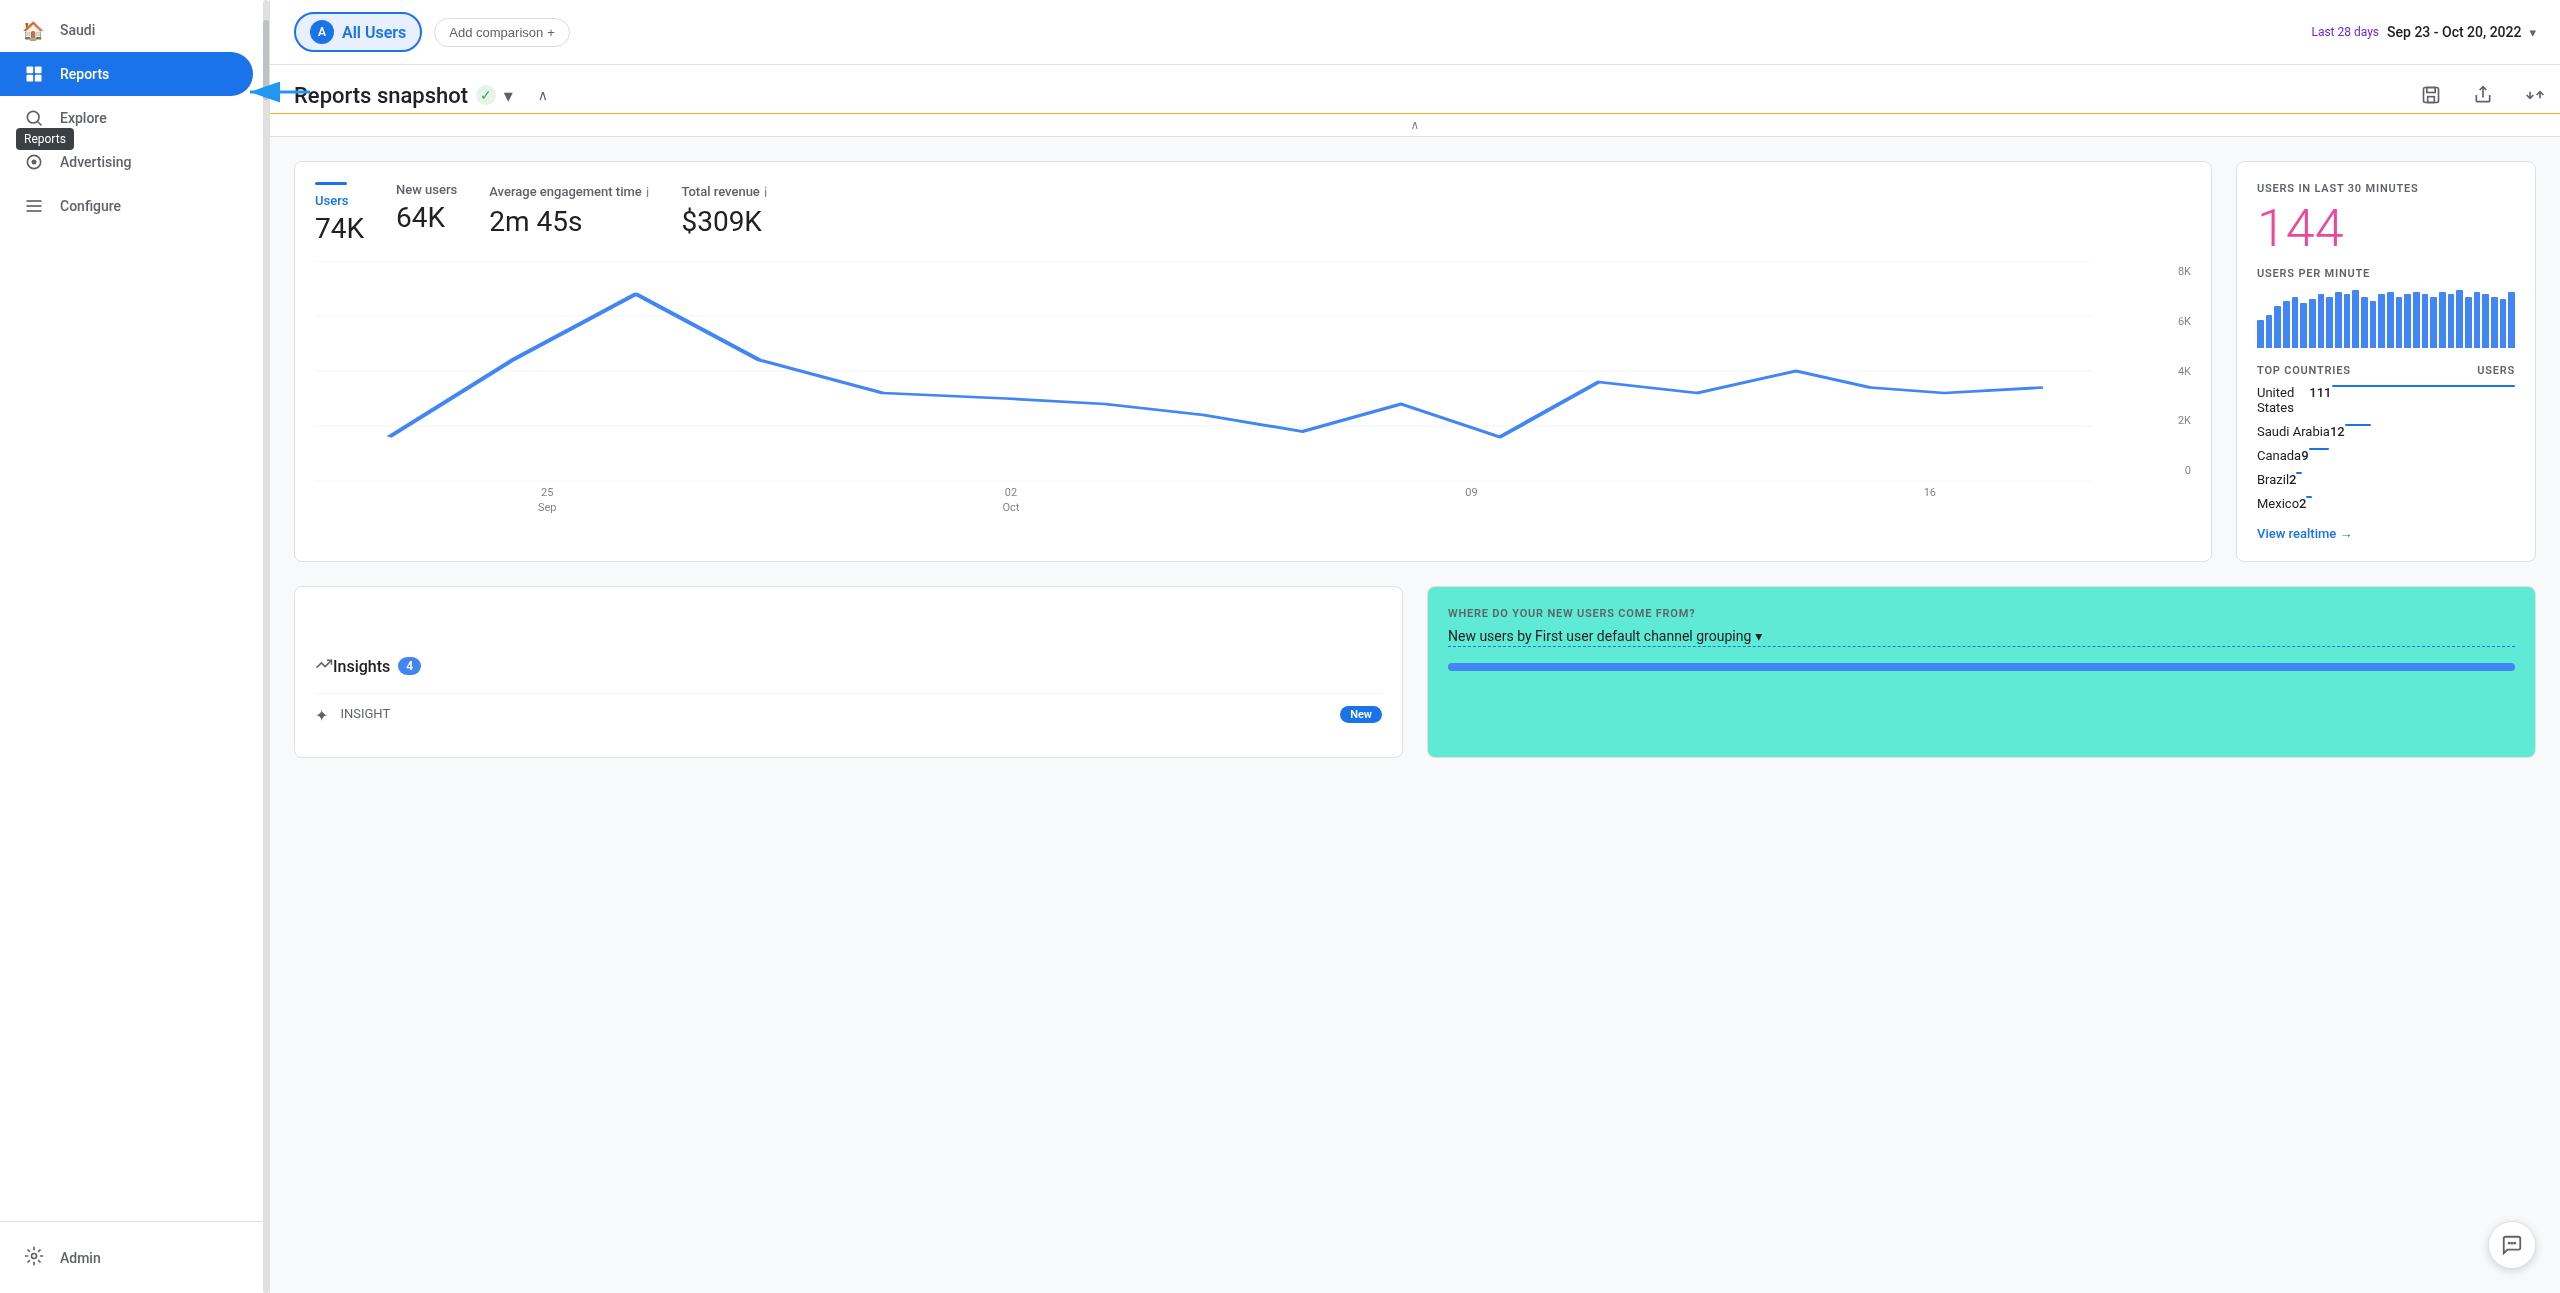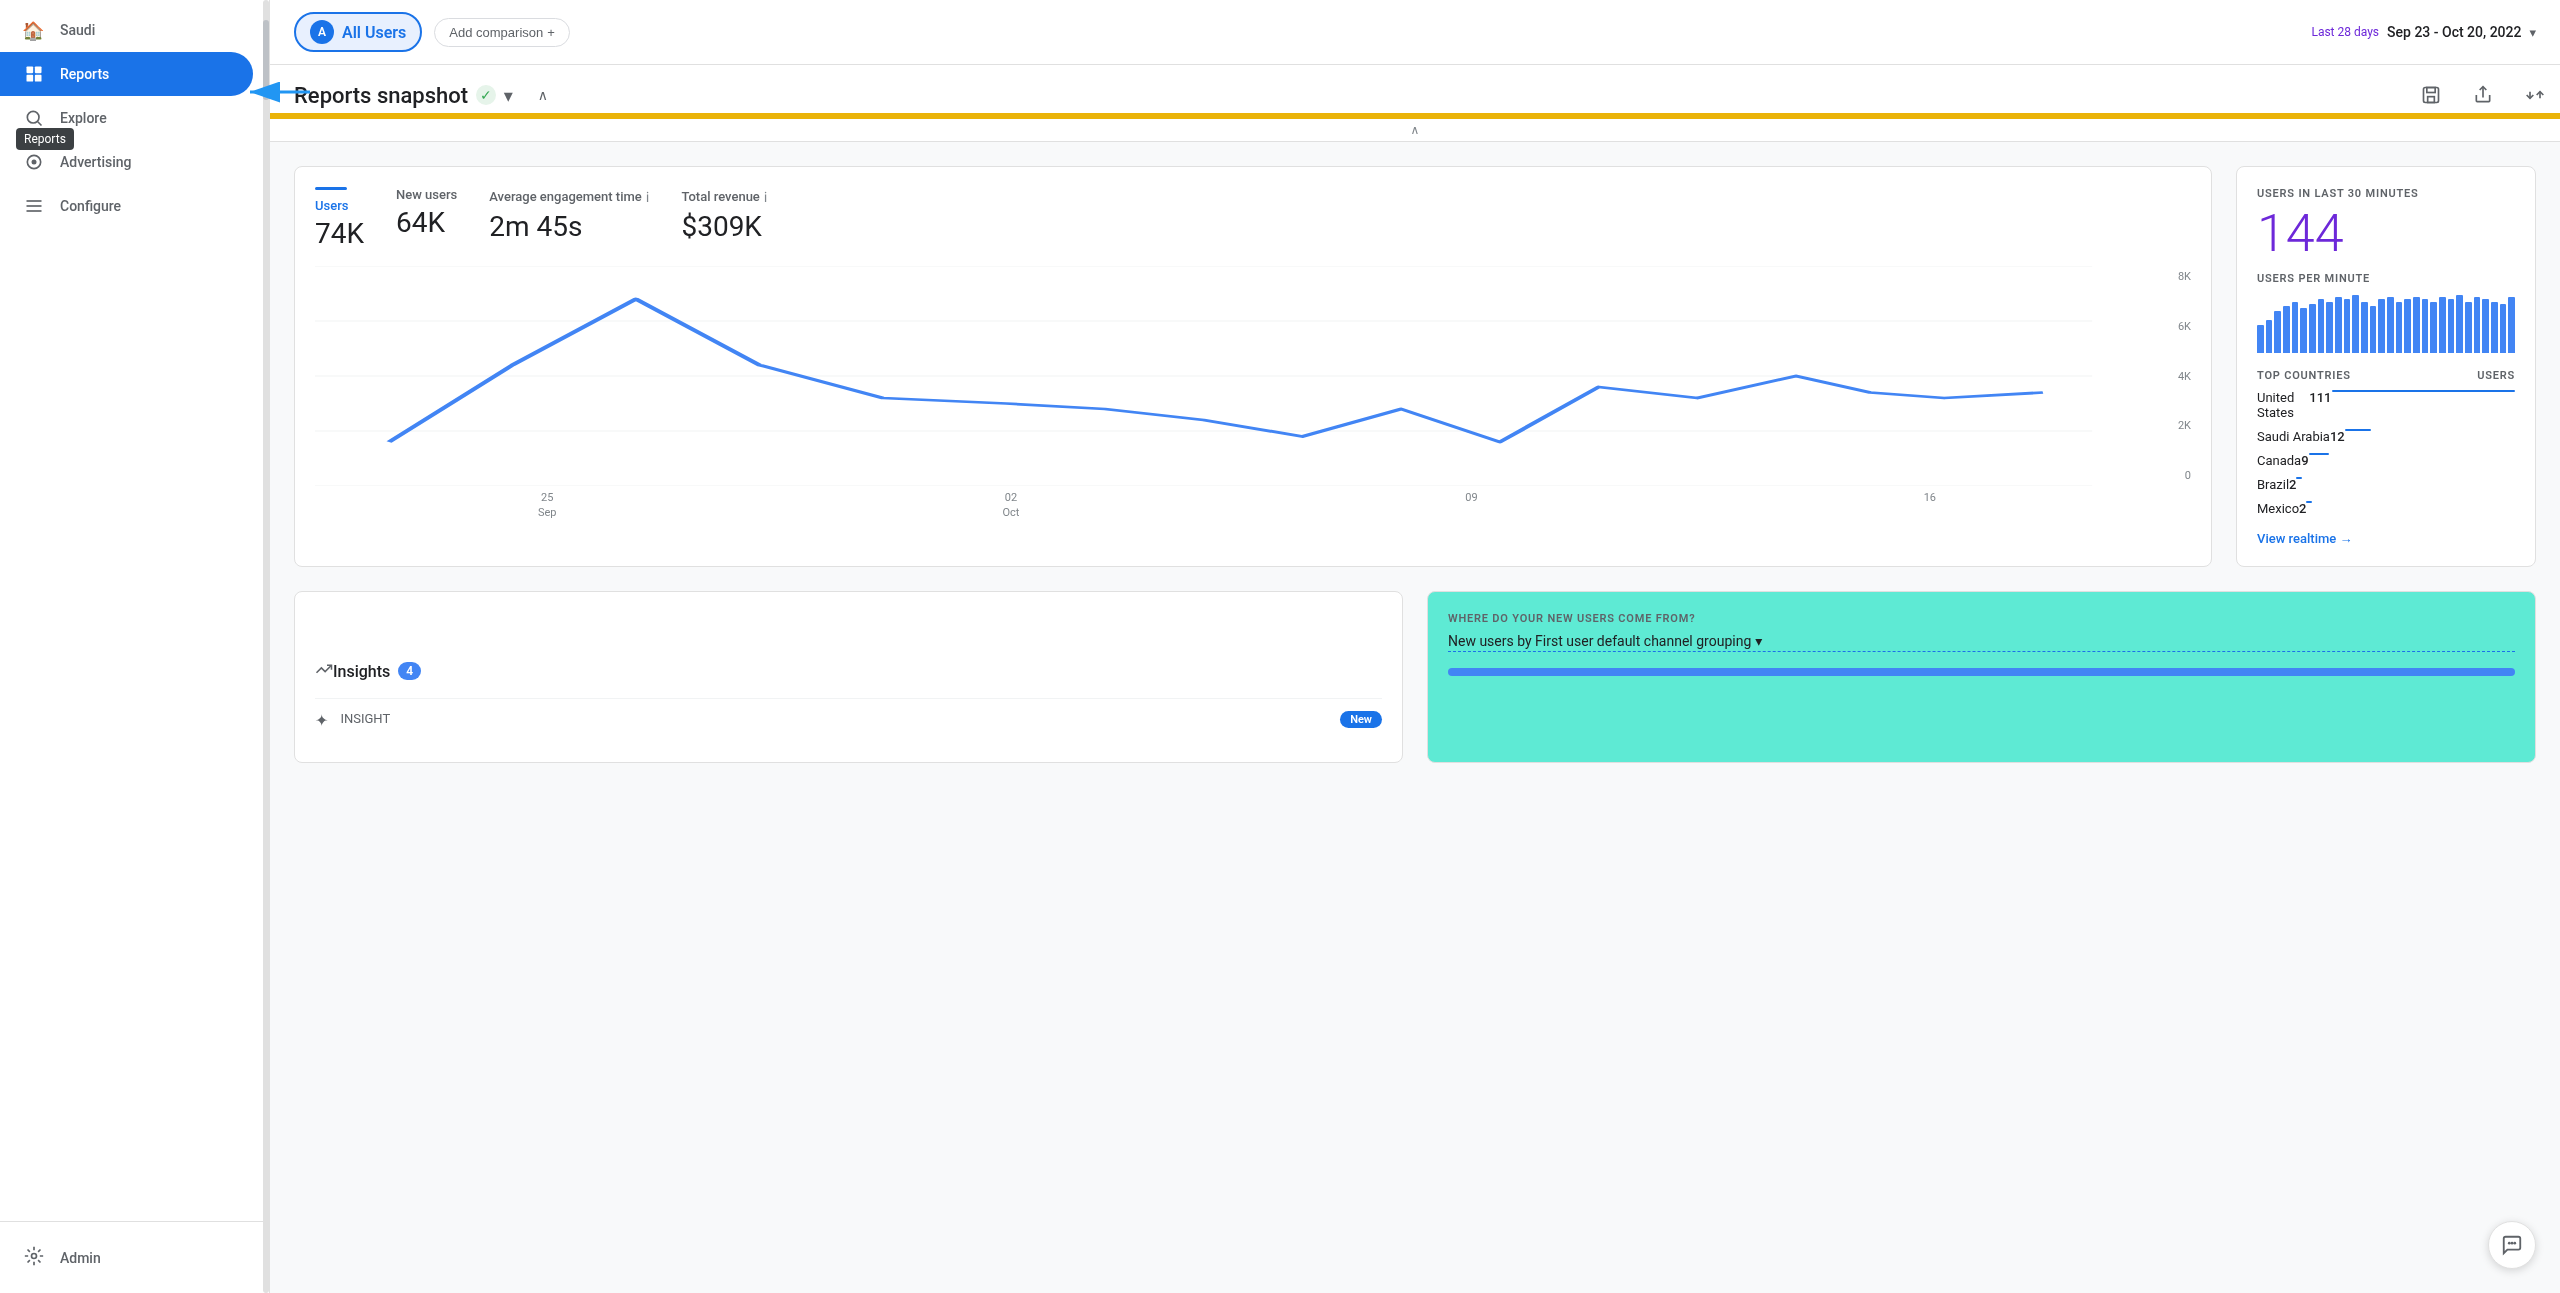--- a/index.html
+++ b/index.html
@@ -31,21 +31,21 @@
     .segment-pill { display: flex; align-items: center; gap: 8px; background: #e8f0fe; border: 2px solid #1a73e8; border-radius: 20px; padding: 6px 14px; cursor: pointer; }
     .segment-avatar { width: 24px; height: 24px; background: #1a73e8; border-radius: 50%; display: flex; align-items: center; justify-content: center; color: #fff; font-size: 12px; font-weight: 600; }
     .segment-label { color: #1a73e8; font-weight: 600; font-size: 16px; }
     .add-comparison-btn { border: 1px solid #dadce0; border-radius: 20px; padding: 6px 14px; cursor: pointer; background: #fff; color: #5f6368; font-size: 13px; display: flex; align-items: center; gap: 4px; }
     .top-bar-right { display: flex; align-items: center; gap: 8px; color: #5f6368; font-size: 13px; }
     .date-range { display: flex; align-items: center; gap: 8px; cursor: pointer; }
     .date-range-label { font-size: 12px; color: #6d28d9; }
     .date-range-value { color: #202124; font-weight: 500; font-size: 14px; }
 
     
-    .page-header { background: #fff; padding: 12px 7px 0 24px; border-bottom: 6px solid #eab308; display: flex; align-items: center; justify-content: space-between; }
+    .page-header { background: #fff; padding: 12px 7px 0 24px; border-bottom: 1px solid #eab308; display: flex; align-items: center; justify-content: space-between; }
     .page-header-left { display: flex; align-items: center; gap: 8px; }
     .page-title { font-size: 22px; font-weight: 500; color: #202124; }
     .page-title-check { color: #34a853; font-size: 18px; }
     .page-title-dropdown { color: #5f6368; cursor: pointer; font-size: 18px; }
     .collapse-btn { width: 28px; height: 28px; display: flex; align-items: center; justify-content: center; cursor: pointer; color: #5f6368; margin-left: 8px; }
     .page-header-right { display: flex; align-items: center; gap: 16px; }
     .header-icon-btn { width: 36px; height: 36px; display: flex; align-items: center; justify-content: center; cursor: pointer; color: #5f6368; font-size: 18px; border-radius: 50%; }
 
     
     .content-scroll { flex: 1; overflow-y: auto; padding: 24px; display: flex; flex-direction: column; gap: 24px; }
@@ -66,21 +66,21 @@
 
     
     .chart-area { position: relative; height: 220px; margin-top: 8px; }
     .chart-svg { width: 100%; height: 100%; }
     .chart-y-labels { position: absolute; right: 0; top: 0; height: 100%; display: flex; flex-direction: column; justify-content: space-between; font-size: 11px; color: #80868b; padding: 4px 0; width: 32px; text-align: right; }
     .chart-x-labels { display: flex; justify-content: space-around; margin-top: 4px; font-size: 11px; color: #80868b; padding: 0 32px 0 0; }
     .chart-x-item { text-align: center; line-height: 1.4; }
 
     
     .realtime-header { font-size: 11px; font-weight: 600; color: #5f6368; letter-spacing: 0.8px; text-transform: uppercase; margin-bottom: 8px; }
-    .realtime-count { font-size: 52px; font-weight: 300; color: #6d28d9; line-height: 1; margin-bottom: 12px; }
+    .realtime-count { font-size: 52px; font-weight: 300; color: #ec4899; line-height: 1; margin-bottom: 12px; }
     .realtime-subheader { font-size: 11px; font-weight: 600; color: #5f6368; letter-spacing: 0.8px; text-transform: uppercase; margin-bottom: 8px; }
     .bar-chart-mini { display: flex; align-items: flex-end; gap: 2px; height: 60px; margin-bottom: 16px; }
     .bar-mini { background: #4285f4; border-radius: 1px 1px 0 0; flex: 1; min-width: 5px; }
     .countries-header { display: flex; justify-content: space-between; font-size: 11px; font-weight: 600; color: #5f6368; letter-spacing: 0.8px; text-transform: uppercase; margin-bottom: 8px; }
     .country-row { display: flex; flex-direction: row; margin-bottom: 6px; }
     .country-info { display: flex; justify-content: space-between; font-size: 13px; margin-bottom: 3px; }
     .country-name { color: #202124; }
     .country-count { color: #202124; font-weight: 500; }
     .country-bar { height: 2px; background: #1a73e8; border-radius: 1px; }
     .view-realtime-link { color: #1a73e8; font-size: 13px; font-weight: 500; cursor: pointer; display: flex; align-items: center; gap: 4px; margin-top: 12px; text-decoration: none; }

